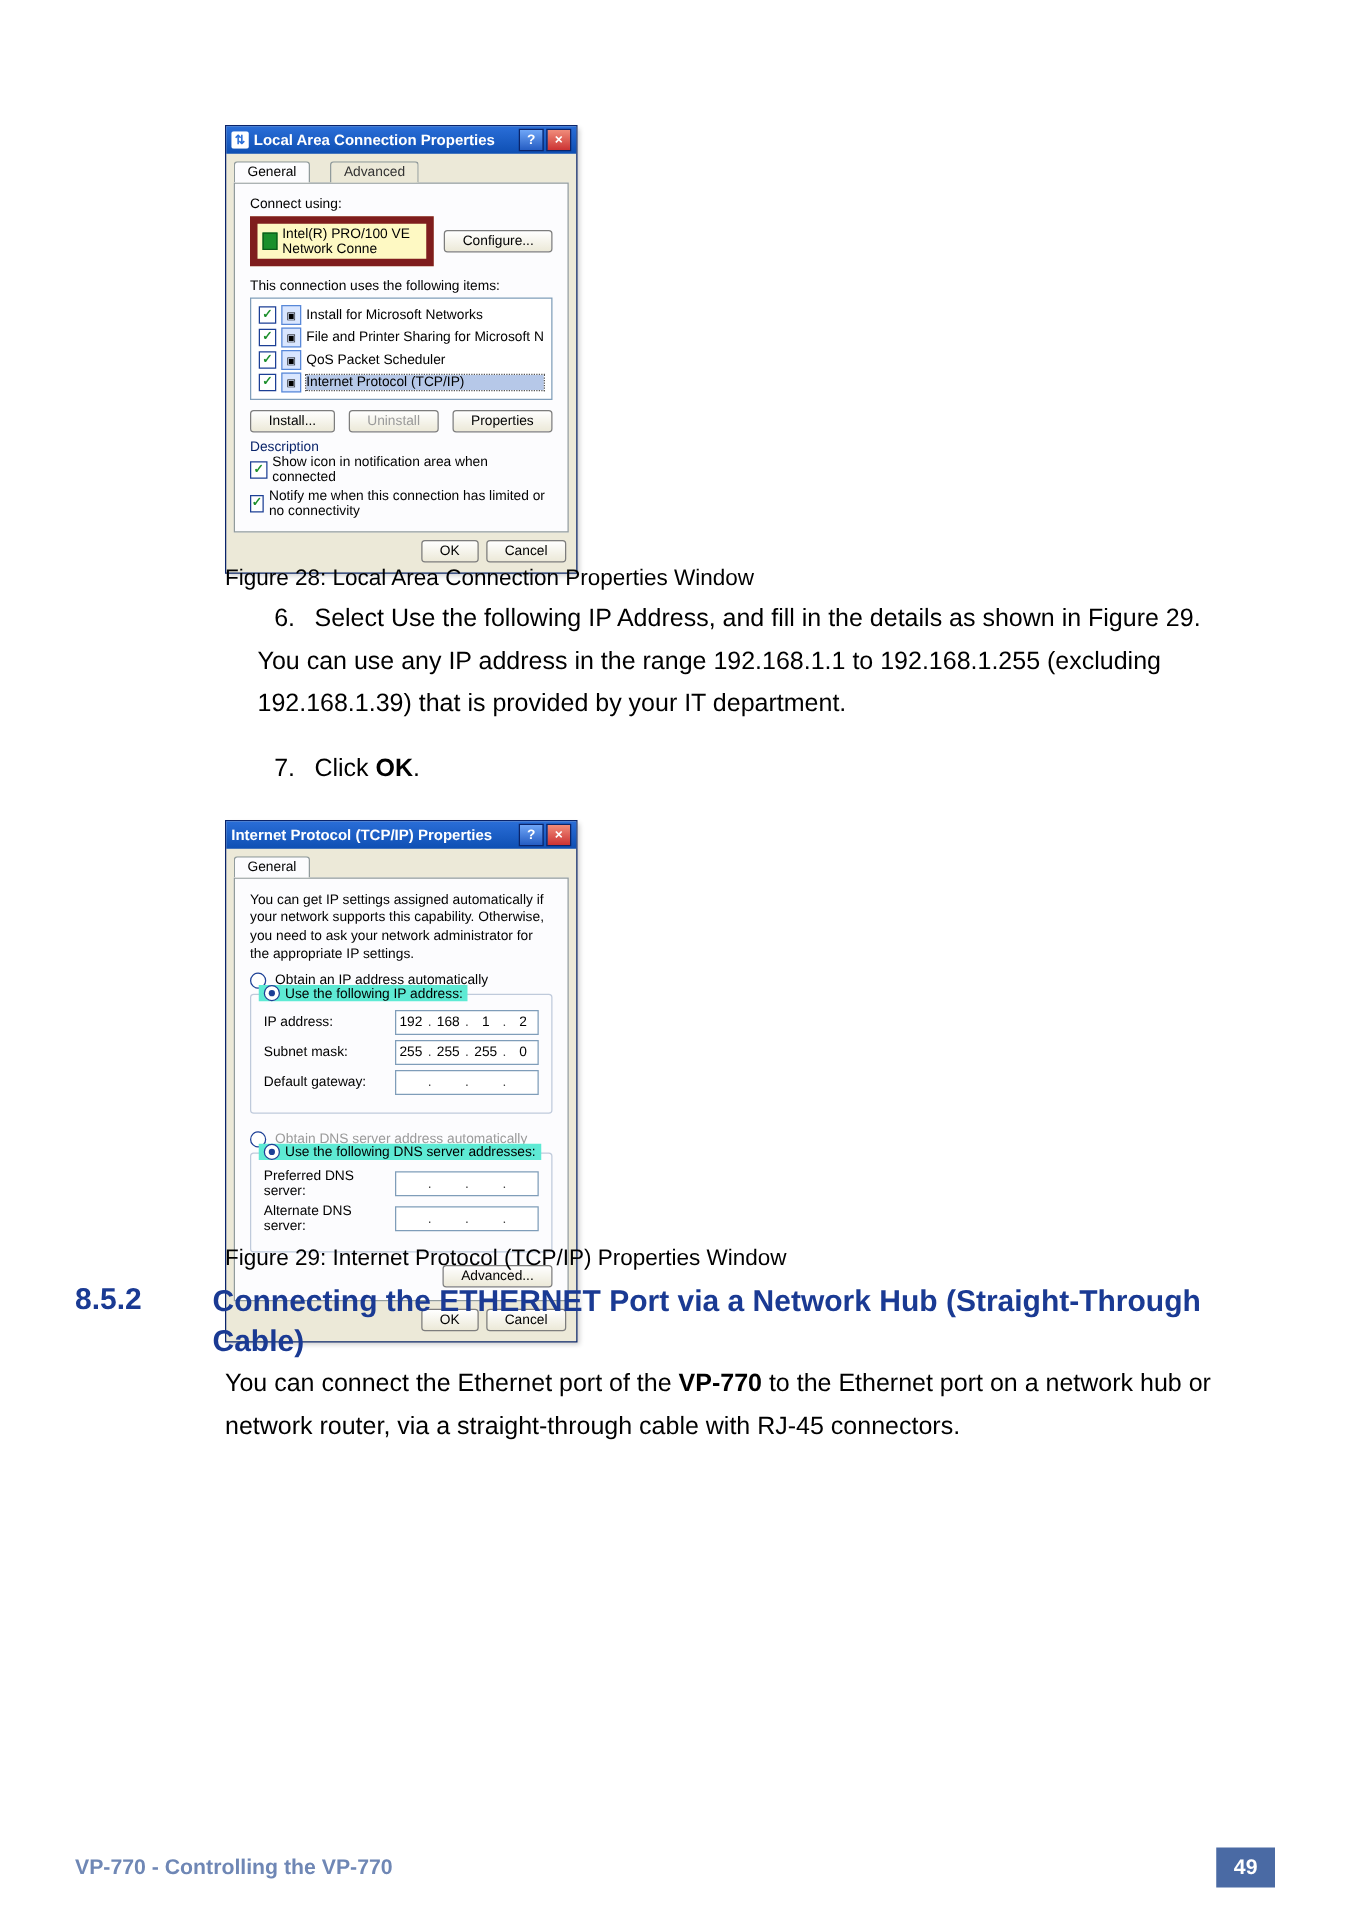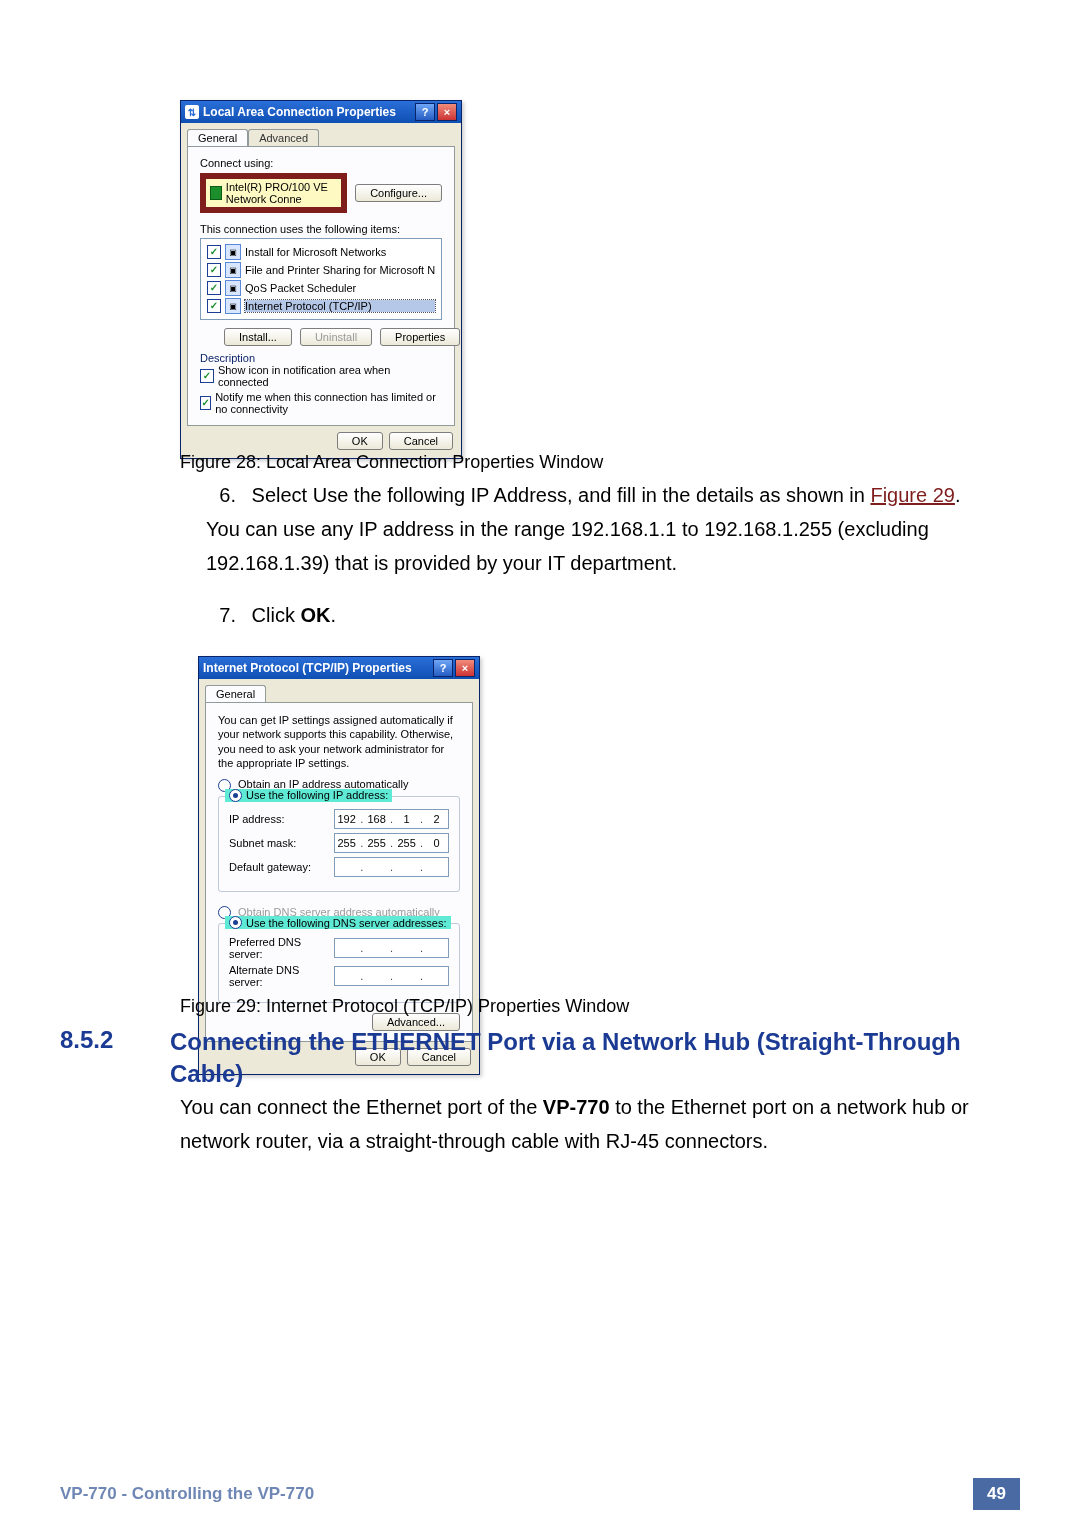--- a/index.html
+++ b/index.html
@@ -31,21 +31,21 @@
   }
   .titlebar .t-left { display:flex; align-items:center; gap:4px; flex:1; overflow:hidden; white-space:nowrap;}
   .titlebar .t-icon { width:14px; height:14px; background:#fff; border-radius:2px; display:flex; align-items:center; justify-content:center; font-size:10px; color:#2a6ed8;}
   .titlebar .wbtn {
     width:18px; height:16px; margin-left:2px; border:1px solid #0a246a;
     display:flex; align-items:center; justify-content:center;
     font-size:11px; font-weight:bold; cursor:pointer;
   }
   .wbtn.help { background:linear-gradient(#6fa6f7,#255dc3); color:#fff;}
   .wbtn.close{ background:linear-gradient(#f08c7a,#c33); color:#fff;}
-  .tabstrip { display:flex; padding:6px 6px 0 6px; gap:0; }
+  .tabstrip { display:flex; padding:6px 6px 0 6px; gap:16px; }
   .tab {
     background:#ece9d8; border:1px solid #919b9c; border-bottom:none;
     padding:2px 10px; font-size:11px; position:relative;
     border-top-left-radius:3px; border-top-right-radius:3px;
   }
   .tab.active { background:#fcfcfe; z-index:2; }
   .tab.inactive { background:#ece9d8; color:#333; }
   .panel {
     margin:0 6px 6px 6px; background:#fcfcfe; border:1px solid #919b9c;
     padding:10px 12px;
@@ -88,21 +88,21 @@
   .ip-label { width:140px;}
   .ip-box { display:flex; background:#fff; border:1px solid #7f9db9; width:150px; height:18px; align-items:center; }
   .ip-box span.oct { flex:1; text-align:center; font-size:11px;}
   .ip-box span.dot { color:#444; padding:0 2px;}
 
   
   .caption { font-size:18px; color:#000; text-align:left; margin:14px 0 22px 180px; }
   .step-list { font-size:20px; color:#000; line-height:1.7; margin:0 60px 0 200px; }
   .step-list li { margin-bottom:18px; padding-left:6px; }
   .step-num { display:inline-block; width:30px; text-align:right; margin-right:10px;}
-  .link { color:#7f1d1d; text-decoration:underline; cursor:pointer;}
+  .link { color:#000000; cursor:pointer;}
   .section-head { margin:34px 60px 10px 60px; display:flex; }
   .section-head .num { color:#1a3a93; font-size:24px; font-weight:bold; width:110px; flex-shrink:0;}
   .section-head .ttl { color:#1a3a93; font-size:24px; font-weight:bold; line-height:1.35;}
   .body-p { font-size:20px; line-height:1.7; margin:14px 60px 0 180px; }
   .body-p .bold { font-weight:bold;}
   .footer { position:absolute; bottom:22px; left:60px; right:60px; display:flex; align-items:center; justify-content:space-between;}
   .footer-label { color:#6f87b5; font-size:17px; font-weight:bold;}
   .page-num { background:#4a6aa4; color:#fff; padding:6px 14px; font-size:17px; font-weight:bold;margin-left:35px;}
 </style>
 </head>
@@ -150,21 +150,21 @@
           <span class="proto-icon">▣</span>
           <span class="text">QoS Packet Scheduler</span>
         </div>
         <div class="li selected">
           <span class="cb checked"></span>
           <span class="proto-icon">▣</span>
           <span class="text">Internet Protocol (TCP/IP)</span>
         </div>
       </div>
 
-      <div class="row" style="margin-top:8px; justify-content:space-between;margin-left:24px;">
+      <div class="row" style="margin-top:8px; justify-content:space-between;">
         <button class="btn">Install...</button>
         <button class="btn disabled">Uninstall</button>
         <button class="btn">Properties</button>
       </div>
 
       <div class="grp-title">Description</div>
 
       <div class="chk">
         <span class="cb checked"></span>
         <span>Show icon in notification area when connected</span>
@@ -187,21 +187,21 @@
       <span class="step-num">6.</span>
       <span>Select Use the following IP Address, and fill in the details as shown in </span>
       <span class="link">Figure 29</span><span>. You can use any IP address in the range 192.168.1.1 to 192.168.1.255 (excluding 192.168.1.39) that is provided by your IT department.</span>
     </li>
     <li>
       <span class="step-num">7.</span>
       <span>Click </span><span style="font-weight:bold;">OK</span><span>.</span>
     </li>
   </ol>
 
-  <div class="dialog" style="left:198px; top:656px; width:280px;">
+  <div class="dialog" style="left:180px; top:656px; width:280px;">
     <div class="titlebar">
       <div class="t-left">
         <span>Internet Protocol (TCP/IP) Properties</span>
       </div>
       <div class="wbtn help">?</div>
       <div class="wbtn close">×</div>
     </div>
     <div class="tabstrip">
       <div class="tab active">General</div>
     </div>

